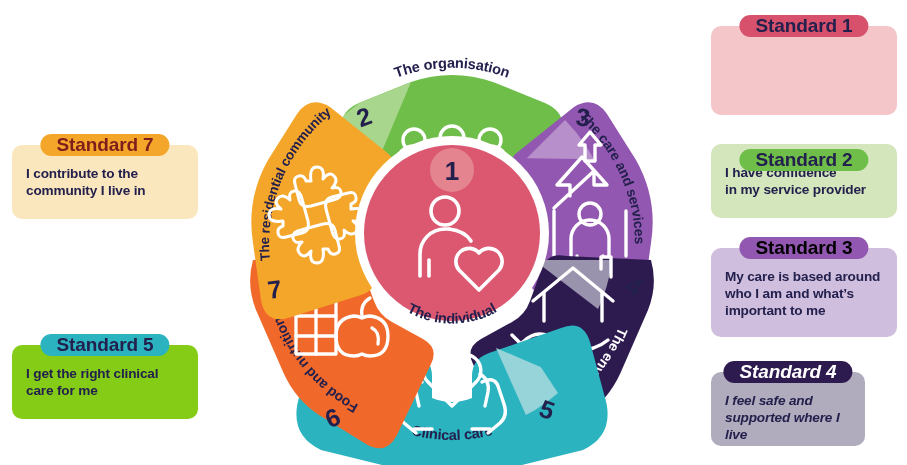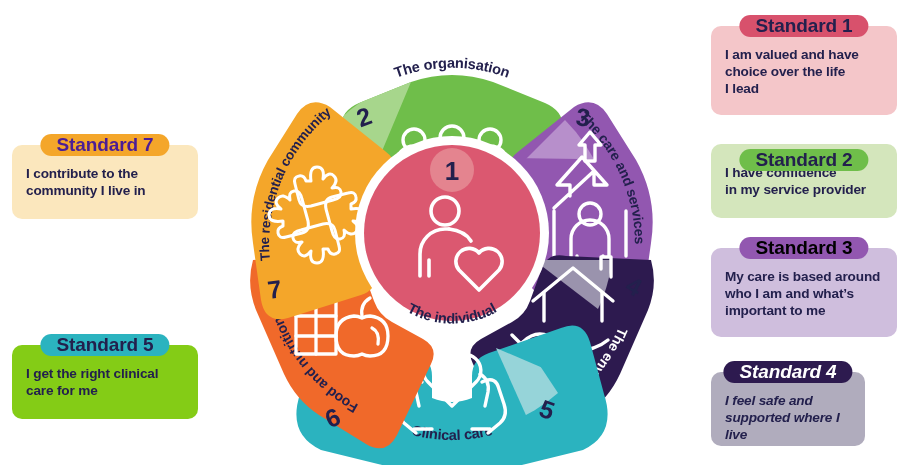--- a/index.html
+++ b/index.html
@@ -229,23 +229,20 @@
           <path id="arcHub" d="M 185,292 A 92,92 0 0 0 327,292"></path>
         </defs>
       <text class="seg-label" font-size="14.5" fill="#23204d">
         <textPath href="#arcHub" startOffset="50%" text-anchor="middle">The individual</textPath>
       </text>
     </g>
   </svg>
 
   <div class="card" id="card-s1" style="background: rgb(244, 198, 201);">
     <div class="card-badge" style="background:#d8516c;color:#23204d;">Standard 1</div>
-    <div class="card-text">I am valued and have
-choice over the life
-I lead</div>
   </div>
 
   <div class="card" id="card-s2" style="background: rgb(212, 230, 188);">
     <div class="card-badge" style="background:#6fbe4a;color:#23204d;margin-top:16px;">Standard 2</div>
     <div class="card-text">I have confidence
 in my service provider</div>
   </div>
 
   <div class="card" id="card-s3" style="background: rgb(207, 190, 221);">
     <div class="card-badge" style="background:#9257b0;color:#000000;">Standard 3</div>
@@ -254,21 +251,21 @@
 important to me</div>
   </div>
 
   <div class="card" id="card-s4" style="background: rgb(176, 172, 189);">
     <div class="card-badge" style="background:#2d1a4f;color:#ffffff;">Standard 4</div>
     <div class="card-text">I feel safe and
 supported where I live</div>
   </div>
 
   <div class="card" id="card-s7" style="background: rgb(251, 231, 189);">
-    <div class="card-badge" style="background:#f4a62a;color:#4c1d95;">Standard 7</div>
+    <div class="card-badge" style="background:#f4a62a;color:#7f1d1d;">Standard 7</div>
     <div class="card-text">I contribute to the
 community I live in</div>
   </div>
 
 
   <div class="card" id="card-s5" style="background: #84cc16;">
     <div class="card-badge" style="background:#2bb3bf;color:#23204d;">Standard 5</div>
     <div class="card-text">I get the right clinical
 care for me</div>
   </div>

